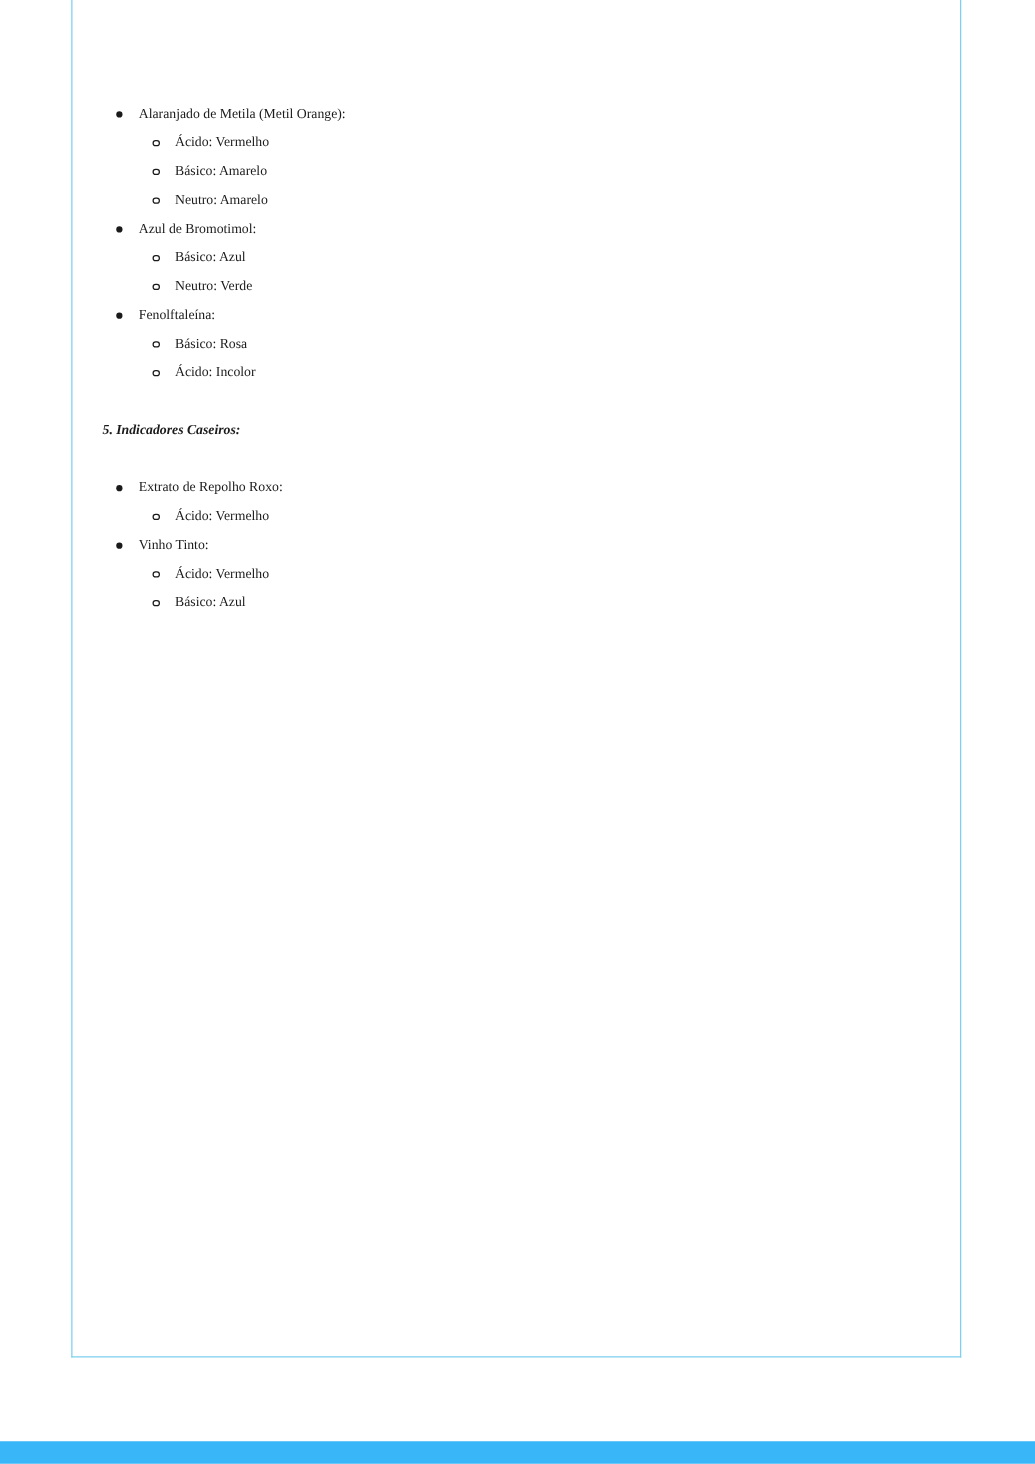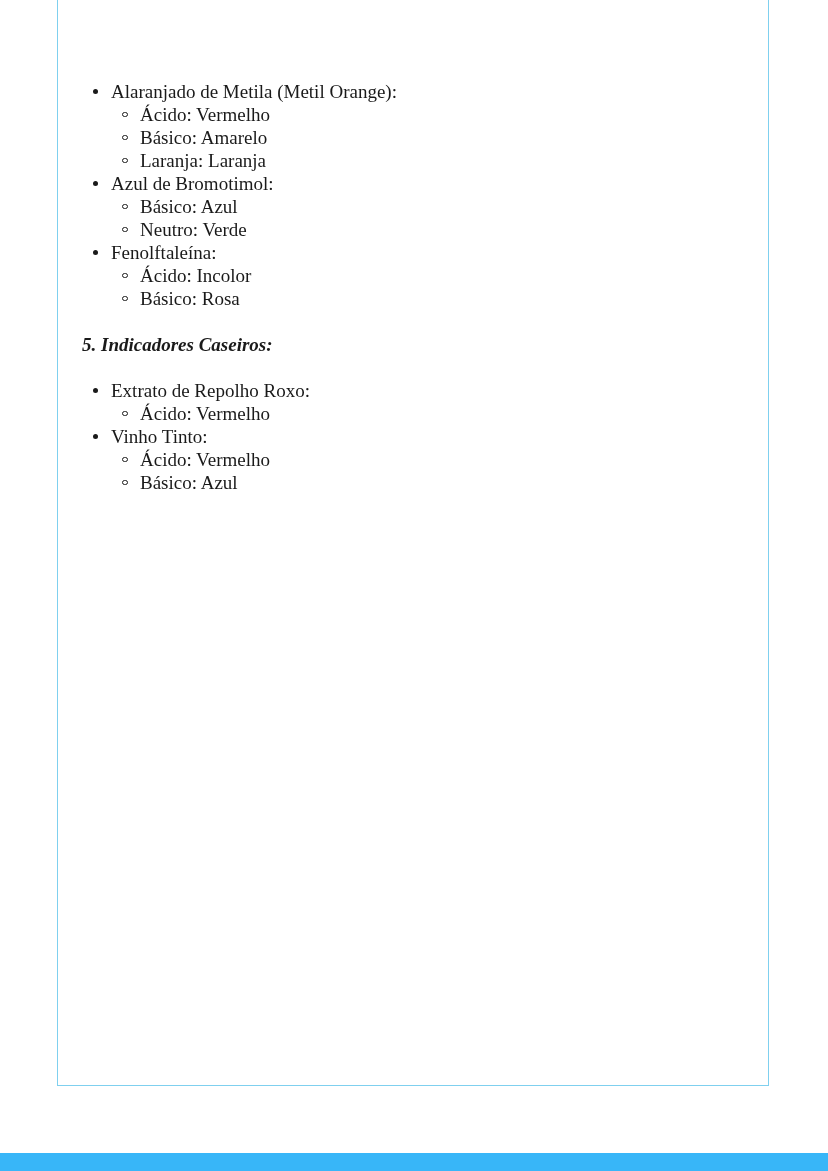--- a/index.html
+++ b/index.html
@@ -8,21 +8,21 @@
     background: #ffffff;
     font-family: "Liberation Serif", "DejaVu Serif", serif;
     color: #1a1a1a;
   }
   .page-frame {
     position: absolute; left: 57px; top: -2px; width: 712px; height: 1088px;
     border: 1.5px solid #7fd0ef; border-top: none; box-sizing: border-box;
   }
   .content {
     position: absolute; left: 82px; top: 80px; width: 660px;
-    font-size: 19px; line-height: 23px;
+    font-size: 11px; line-height: 23px;
   }
   ul { margin: 0; padding: 0; list-style: none; }
   li { position: relative; }
   ul.l1 > li { padding-left: 29px; }
   ul.l1 > li::before {
     content: ""; position: absolute; left: 11px; top: 9px;
     width: 5px; height: 5px; border-radius: 50%; background: #1a1a1a;
   }
   ul.l2 > li { padding-left: 29px; }
   ul.l2 > li::before {
@@ -41,35 +41,35 @@
 
 <div class="page-frame"></div>
 
 <div class="content">
   <ul class="l1">
     <li>
       <span>Alaranjado de Metila (Metil Orange):</span>
       <ul class="l2">
         <li>Ácido: Vermelho</li>
         <li>Básico: Amarelo</li>
-        <li>Laranja: Laranja</li>
+        <li>Neutro: Amarelo</li>
       </ul>
     </li>
     <li>
       <span>Azul de Bromotimol:</span>
       <ul class="l2">
         <li>Básico: Azul</li>
         <li>Neutro: Verde</li>
       </ul>
     </li>
     <li>
       <span>Fenolftaleína:</span>
       <ul class="l2">
+        <li>Básico: Rosa</li>
         <li>Ácido: Incolor</li>
-        <li>Básico: Rosa</li>
       </ul>
     </li>
   </ul>
 
   <div class="heading">5. Indicadores Caseiros:</div>
 
   <ul class="l1">
     <li>
       <span>Extrato de Repolho Roxo:</span>
       <ul class="l2">

